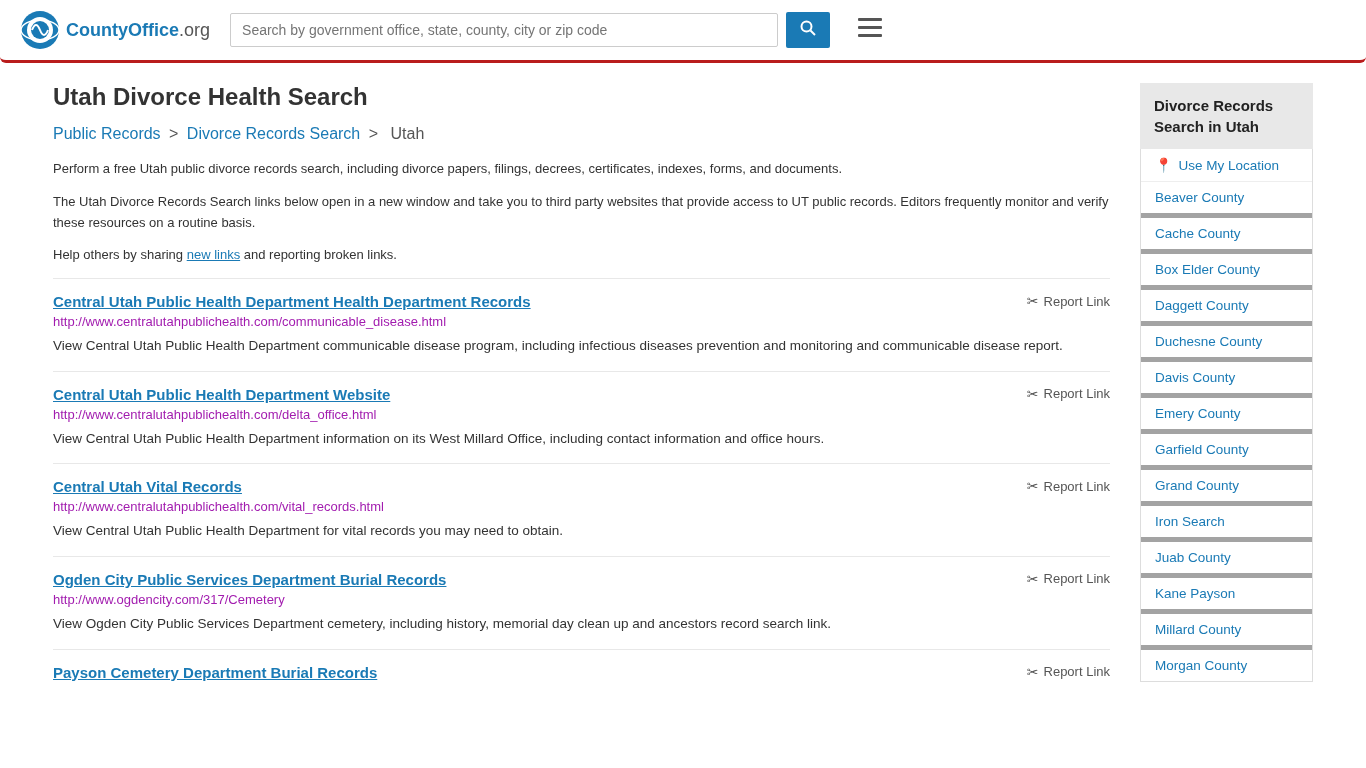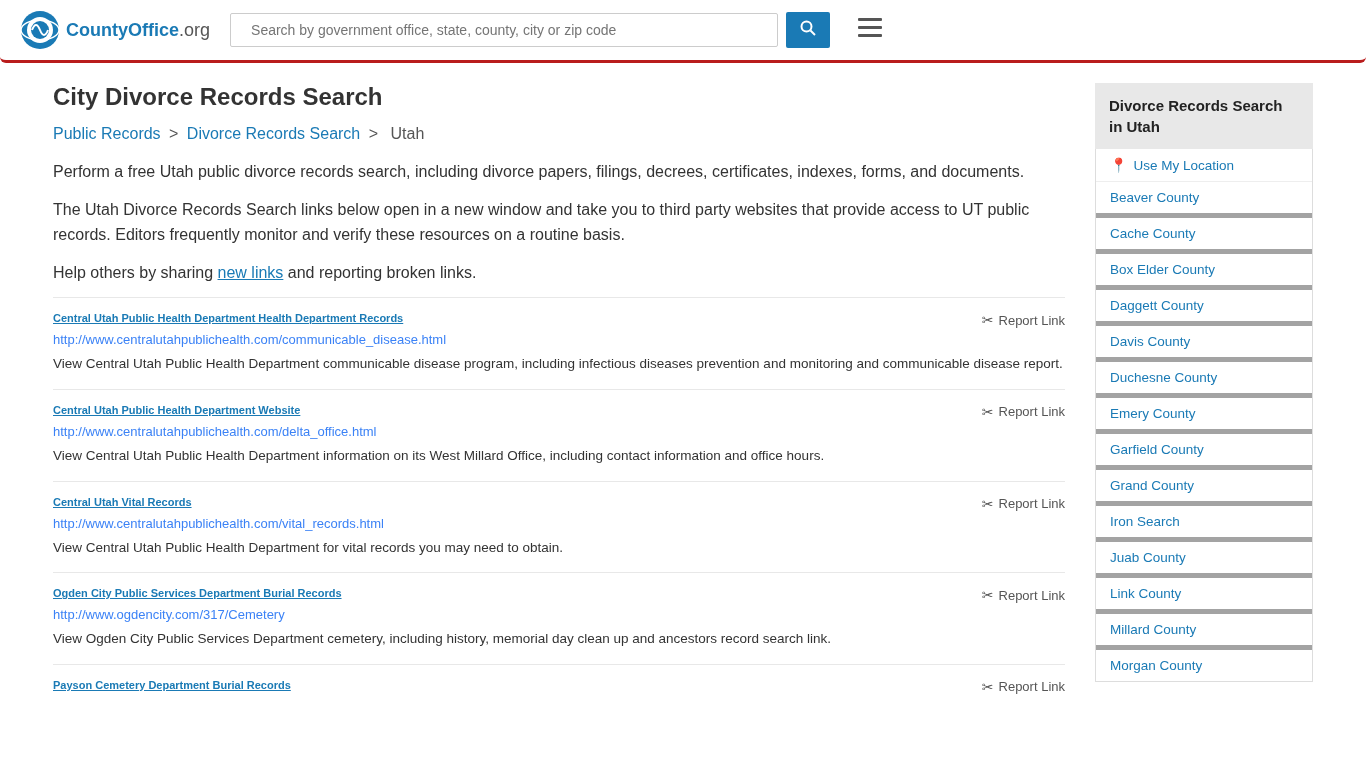--- a/index.html
+++ b/index.html
@@ -27,21 +27,21 @@
     #search-area {
       display: flex;
       align-items: center;
       gap: 8px;
       flex: 1;
       max-width: 600px;
       margin: 0 20px;
     }
     #search-input {
       flex: 1;
-      padding: 8px 20px;
+      padding: 8px 11px;
       border: 1px solid #ccc;
       border-radius: 2px;
       font-size: 14px;
       color: #8b5cf6;
       outline: none;
     }
     #search-button {
       background: #1a7ab5;
       border: none;
       padding: 8px 14px;
@@ -83,21 +83,21 @@
       color: #555;
       margin-bottom: 16px;
     }
     #breadcrumb a {
       color: #1a7ab5;
       text-decoration: none;
     }
     #breadcrumb span { color: #555; margin: 0 4px; }
 
     #description-1, #description-2, #description-3 {
-      font-size: 16px;
+      font-size: 13px;
       color: #333;
       line-height: 1.6;
       margin-bottom: 12px;
     }
     #description-3 a {
       color: #1a7ab5;
       text-decoration: underline;
     }
 
     
@@ -105,21 +105,21 @@
       border-top: 1px solid #e8e8e8;
       padding: 14px 0;
     }
     .result-header {
       display: flex;
       align-items: flex-start;
       justify-content: space-between;
       gap: 10px;
     }
     .result-title {
-      font-size: 11px;
+      font-size: 15px;
       font-weight: bold;
       color: #1a7ab5;
       text-decoration: underline;
       cursor: pointer;
     }
     .report-link-btn {
       display: flex;
       align-items: center;
       gap: 5px;
       color: #555;
@@ -128,34 +128,34 @@
       white-space: nowrap;
       background: none;
       border: none;
       padding: 0;
     }
     .report-icon {
       font-size: 14px;
       color: #555;
     }
     .result-url {
-      color: #3b82f6;
+      color: #a21caf;
       font-size: 13px;
       margin: 4px 0 6px 0;
       text-decoration: none;
     }
     .result-desc {
       font-size: 13.5px;
       color: #333;
       line-height: 1.6;
     }
 
     
     #sidebar {
-      width: 218px;
+      width: 173px;
       flex-shrink: 0;
     }
     #sidebar-title {
       background: #e8e8e8;
       padding: 12px 14px;
       font-size: 15px;
       font-weight: bold;
       color: #222;
       line-height: 1.4;
       margin-bottom: 0;
@@ -220,21 +220,21 @@
       <rect y="8" width="24" height="3" rx="1"></rect>
       <rect y="16" width="24" height="3" rx="1"></rect>
     </svg>
   </button>
 </div>
 
 <div id="main-container">
 
   <div id="content-area">
 
-    <h1 id="page-title">City Divorce Records Search</h1>
+    <h1 id="page-title">Utah Divorce Health Search</h1>
 
     <div id="breadcrumb">
       <a href="#">Public Records</a>
       <span> &gt; </span>
       <a href="#">Divorce Records Search</a>
       <span> &gt; </span>
       <span>Utah</span>
     </div>
 
     <p id="description-1">Perform a free Utah public divorce records search, including divorce papers, filings, decrees, certificates, indexes, forms, and documents.</p>
@@ -310,26 +310,26 @@
     <div id="sidebar-title">Divorce Records Search in Utah</div>
     <div id="sidebar-content">
       <div class="sidebar-location">
         <span class="location-pin">📍</span>
         <span>Use My Location</span>
       </div>
       <a class="sidebar-link" href="#">Beaver County</a>
       <a class="sidebar-link" href="#">Cache County</a>
       <a class="sidebar-link" href="#">Box Elder County</a>
       <a class="sidebar-link" href="#">Daggett County</a>
+      <a class="sidebar-link" href="#">Duchesne County</a>
       <a class="sidebar-link" href="#">Davis County</a>
-      <a class="sidebar-link" href="#">Duchesne County</a>
       <a class="sidebar-link" href="#">Emery County</a>
       <a class="sidebar-link" href="#">Garfield County</a>
       <a class="sidebar-link" href="#">Grand County</a>
       <a class="sidebar-link" href="#">Iron Search</a>
       <a class="sidebar-link" href="#">Juab County</a>
-      <a class="sidebar-link" href="#">Link County</a>
+      <a class="sidebar-link" href="#">Kane Payson</a>
       <a class="sidebar-link" href="#">Millard County</a>
       <a class="sidebar-link" href="#">Morgan County</a>
     </div>
   </div>
 
 </div>
 
 </body></html>

